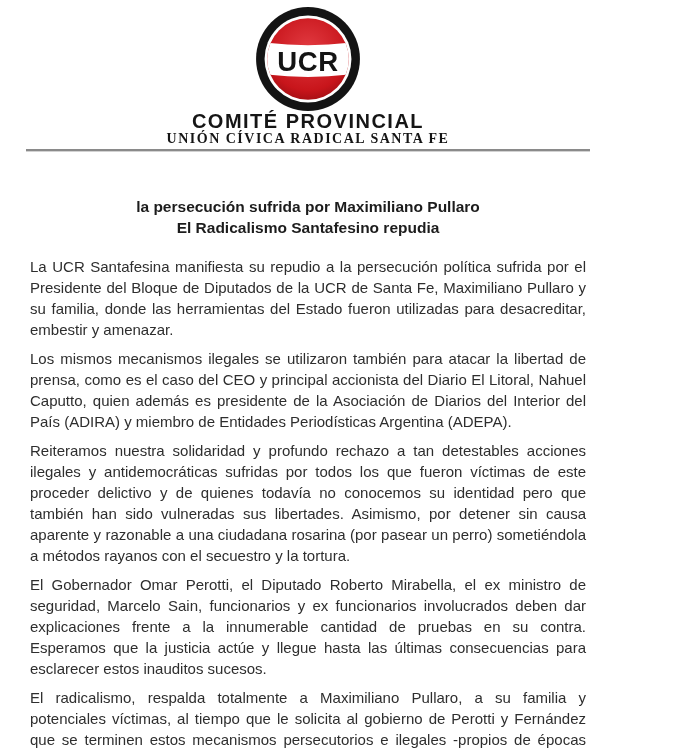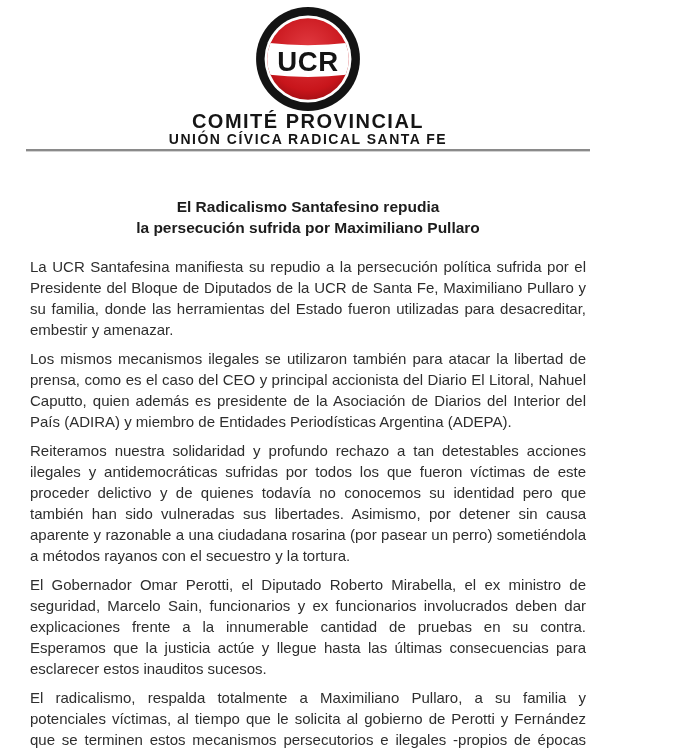--- a/index.html
+++ b/index.html
@@ -48,20 +48,21 @@
     line-height: 16px;
   }
   .org {
     margin-top: 2px;
     text-align: center;
     font-size: 14px;
     font-weight: bold;
     letter-spacing: 1.5px;
     color: #151515;
     line-height: 16px;
+    font-family: Liberation Serif, serif;
   }
   .divider {
     margin: 2px 26px 0 26px;
     height: 2px;
     background: var(--divider, #8a8a8a);
     border-bottom: 1px solid #d2d2d2;
   }
   .title {
     margin-top: 44px;
     text-align: center;
@@ -116,22 +117,22 @@
       <text x="50" y="61" text-anchor="middle" font-size="26" class="logo-text">UCR</text>
     </svg>
   </div>
 
   <div class="committee">COMITÉ PROVINCIAL</div>
   <div class="org">UNIÓN CÍVICA RADICAL SANTA FE</div>
 
   <div class="divider"></div>
 
   <div class="title">
+    <div>la persecución sufrida por Maximiliano Pullaro</div>
     <div>El Radicalismo Santafesino repudia</div>
-    <div>la persecución sufrida por Maximiliano Pullaro</div>
   </div>
 
   <div class="content">
     <p>La UCR Santafesina manifiesta su repudio a la persecución política sufrida por el Presidente del Bloque de Diputados de la UCR de Santa Fe, Maximiliano Pullaro y su familia, donde las herramientas del Estado fueron utilizadas para desacreditar, embestir y amenazar.</p>
     <p>Los mismos mecanismos ilegales se utilizaron también para atacar la libertad de prensa, como es el caso del CEO y principal accionista del Diario El Litoral, Nahuel Caputto, quien además es presidente de la Asociación de Diarios del Interior del País (ADIRA) y miembro de Entidades Periodísticas Argentina (ADEPA).</p>
     <p>Reiteramos nuestra solidaridad y profundo rechazo a tan detestables acciones ilegales y antidemocráticas sufridas por todos los que fueron víctimas de este proceder delictivo y de quienes todavía no conocemos su identidad pero que también han sido vulneradas sus libertades. Asimismo, por detener sin causa aparente y razonable a una ciudadana rosarina (por pasear un perro) sometiéndola a métodos rayanos con el secuestro y la tortura.</p>
     <p>El Gobernador Omar Perotti, el Diputado Roberto Mirabella, el ex ministro de seguridad, Marcelo Sain, funcionarios y ex funcionarios involucrados deben dar explicaciones frente a la innumerable cantidad de pruebas en su contra. Esperamos que la justicia actúe y llegue hasta las últimas consecuencias para esclarecer estos inauditos sucesos.</p>
     <p>El radicalismo, respalda totalmente a Maximiliano Pullaro, a su familia y potenciales víctimas, al tiempo que le solicita al gobierno de Perotti y Fernández que se terminen estos mecanismos persecutorios e ilegales -propios de épocas oscuras de nuestra Nación- contra políticos opositores, empresarios y/o ciudadanos que no comulguen con sus respectivos gobiernos o ideología política.</p>
   </div>
 

